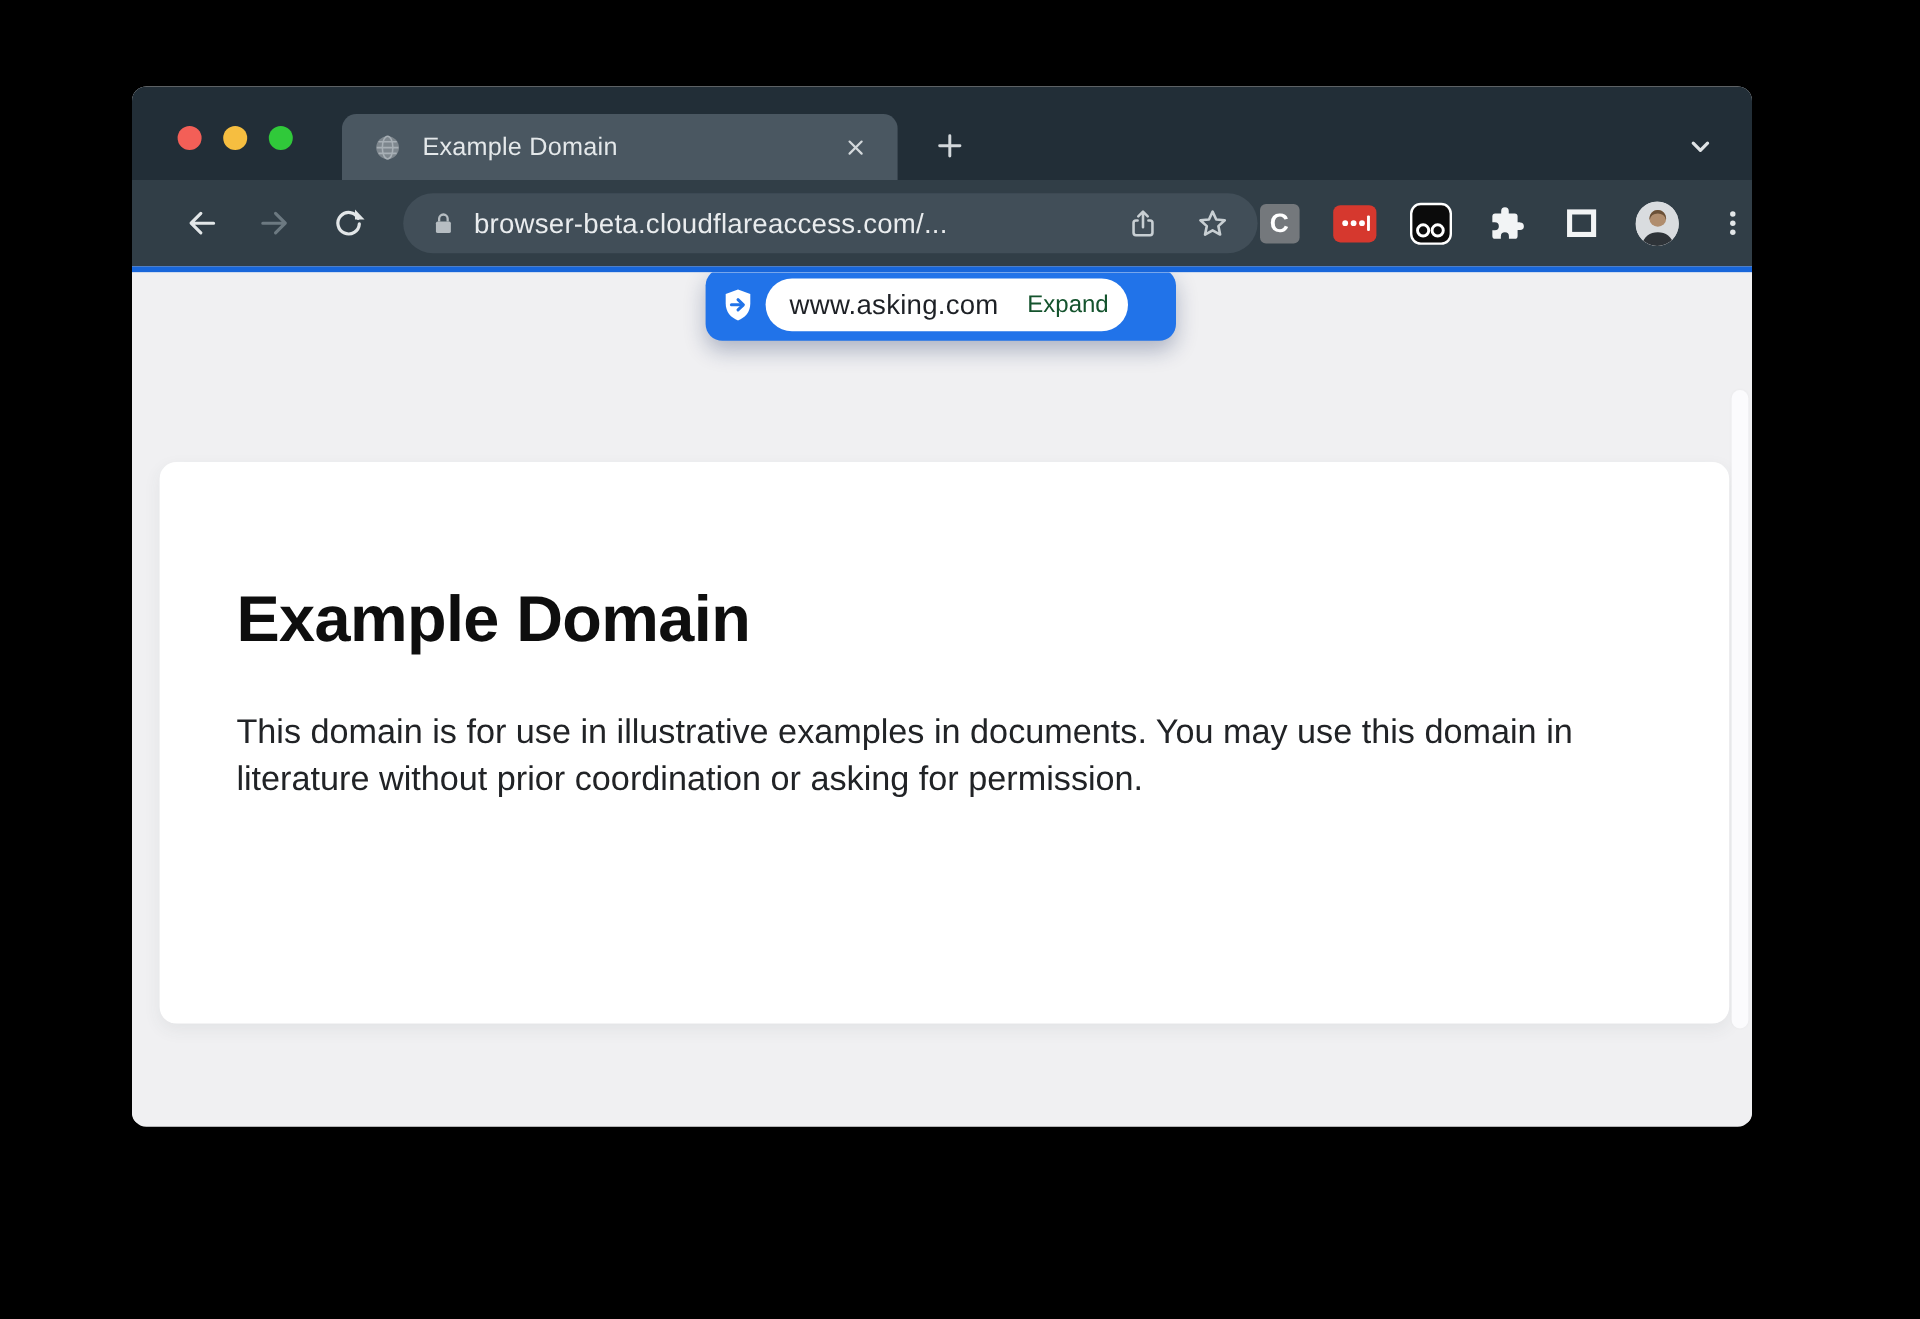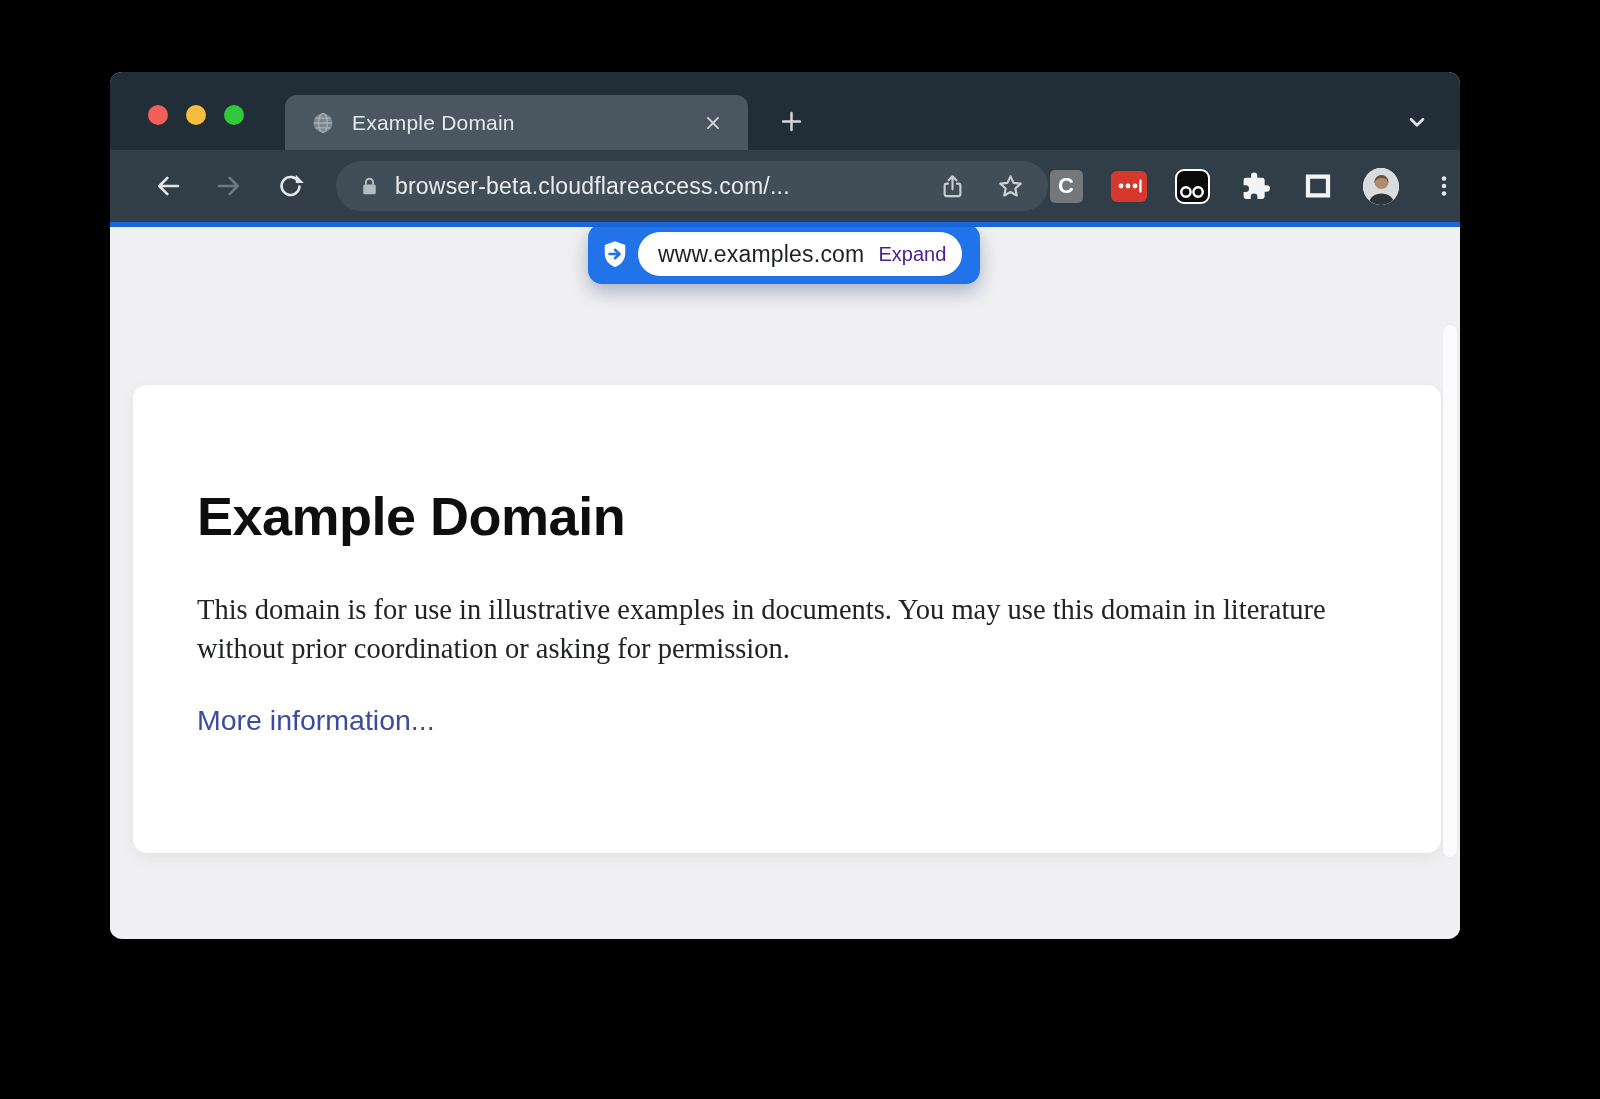--- a/index.html
+++ b/index.html
@@ -59,26 +59,26 @@
   .accent-line { height:5px; background:#1866da; }
   .content { position:relative; height:708px; background:#f0f0f2; overflow:hidden; }
 
   .iso-pill { position:absolute; left:478px; top:-3px; height:60px; min-width:392px;
               background:#2173e9; border-radius:14px; display:flex; align-items:center;
               padding:0 9px 0 12px; box-shadow:0 8px 18px rgba(20,40,90,.30); }
   .iso-shield { width:30px; height:30px; margin-right:8px; flex:0 0 auto; }
   .iso-inner { height:44px; background:#fff; border-radius:22px; display:flex; align-items:center;
                padding:0 16px 0 20px; }
   .iso-domain { font-size:23px; color:#1d2025; letter-spacing:.2px; white-space:nowrap; }
-  .iso-expand { margin-left:14px; font-size:20px; color:#4c1d95; white-space:nowrap; }
+  .iso-expand { margin-left:24px; font-size:20px; color:#14532d; white-space:nowrap; }
 
   .card { position:absolute; left:23px; top:158px; width:1308px; height:468px; background:#fff;
           border-radius:14px; box-shadow:0 5px 14px rgba(60,64,67,.07); padding:100px 64px 0; }
   .card h1 { font-size:54px; font-weight:700; color:#0e0e0e; letter-spacing:-.5px; }
-  .card p { margin-top:44px; width:1155px; font-size:28.5px; line-height:38.5px; color:#212326;font-family:Liberation Serif, serif; }
+  .card p { margin-top:44px; width:1155px; font-size:28.5px; line-height:38.5px; color:#212326; }
   .card a { display:inline-block; margin-top:36px; font-size:28.5px; color:#3c4b9f;
             text-decoration:none; cursor:pointer; }
 
   .scroll-thumb { position:absolute; left:1333px; top:98px; width:14px; height:532px;
                   border-radius:7px; background:#fbfbfd; box-shadow:0 0 3px rgba(0,0,0,.04); }
 
   svg { display:block; }
 </style>
 </head>
 <body>
@@ -219,26 +219,25 @@
 
     <div class="iso-pill">
       <span class="iso-shield">
         <svg viewBox="0 0 24 24" width="30" height="30">
           <path d="M12 1.8l8.2 3v6.4c0 5.6-3.5 9.6-8.2 11.2-4.7-1.6-8.2-5.6-8.2-11.2V4.8z" fill="#fff"></path>
           <path d="M7.6 12h6.5" stroke="#2173e9" stroke-width="2" stroke-linecap="round"></path>
           <path d="M12 8.6L15.6 12 12 15.4" fill="none" stroke="#2173e9" stroke-width="2" stroke-linecap="round" stroke-linejoin="round"></path>
         </svg>
       </span>
       <span class="iso-inner">
-        <span class="iso-domain">www.examples.com</span>
+        <span class="iso-domain">www.asking.com</span>
         <span class="iso-expand">Expand</span>
       </span>
     </div>
 
     <div class="card">
       <h1>Example Domain</h1>
       <p>This domain is for use in illustrative examples in documents. You may use this domain in literature without prior coordination or asking for permission.</p>
-      <a>More information...</a>
     </div>
 
     <div class="scroll-thumb"></div>
   </div>
 </div>
 
 </body></html>

